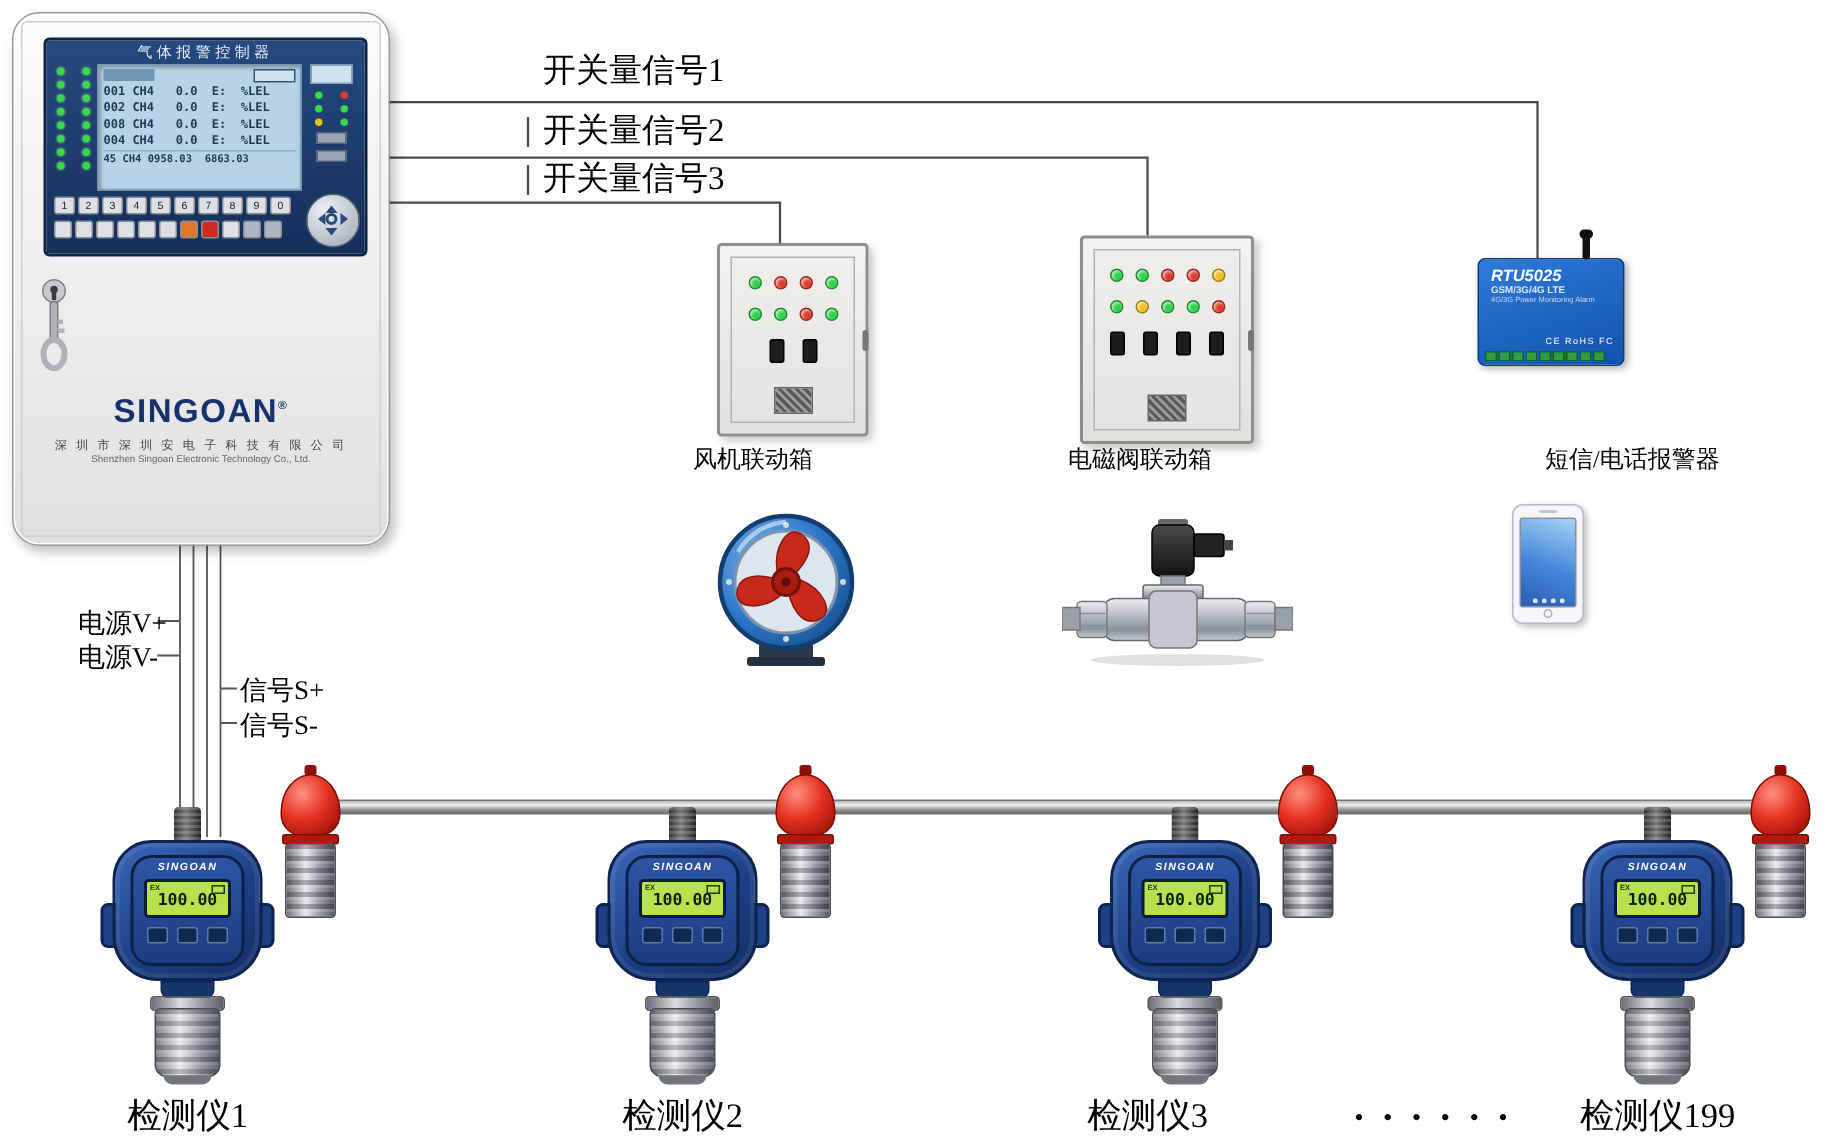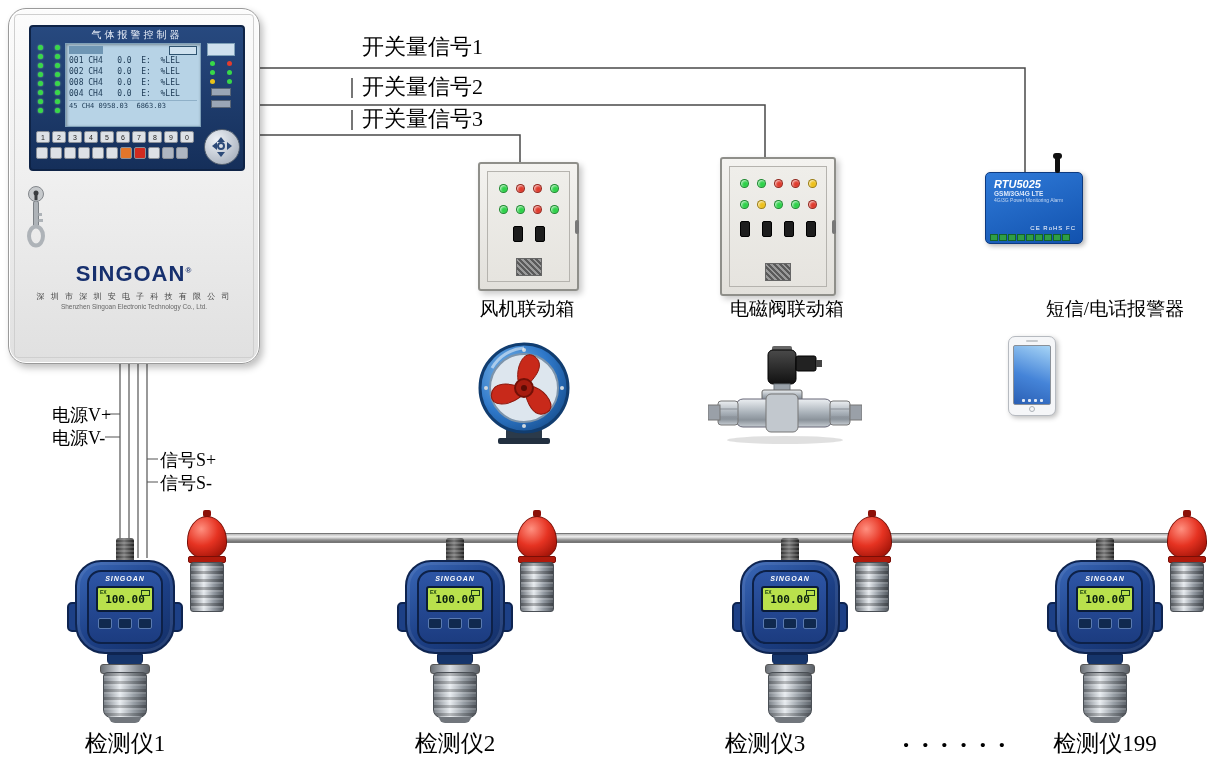--- a/index.html
+++ b/index.html
@@ -17,21 +17,21 @@
     border:1px solid #9a9a9a;border-radius:18px;
     box-shadow:3px 4px 7px rgba(0,0,0,.25), inset 0 0 0 1px #fff;}
   .cab-door{left:5px;top:5px;right:5px;bottom:5px;border:1px solid #cfcfcf;border-radius:4px;}
   .panel{left:20px;top:16px;width:212px;height:142px;border-radius:4px;
     background:linear-gradient(#27497f,#152f5a);border:2px solid #0e2346;}
   .panel-title{left:0;top:1px;width:100%;text-align:center;color:#e9eff9;font-size:10px;letter-spacing:3px;}
   .led-grid{left:4px;top:18px;width:28px;display:grid;grid-template-columns:repeat(2,1fr);
     gap:4px 6px;justify-items:center;align-content:start;}
   .led-grid .light{width:5px;height:5px;border-radius:50%;box-shadow:0 0 2px rgba(160,255,160,.8);}
   .lcd{left:34px;top:16px;width:136px;height:84px;background:#b7d3e6;border:1px solid #7fa0b8;
-    box-shadow:inset 1px 1px 3px rgba(0,0,0,.35);padding:2px 3px;box-sizing:border-box;}
+    box-shadow:inset 1px 1px 3px rgba(0,0,0,.35);padding:2px 3px;box-sizing:border-box;font-weight:bold;}
   .lcd-tabs{display:flex;justify-content:space-between;height:9px;}
   .lcd-tab1{width:34px;height:8px;background:#6f96b4;}
   .lcd-tab2{width:28px;height:9px;border:1px solid #2f5470;background:#cfe2ef;box-sizing:border-box;}
   .lcd-row{font-family:"DejaVu Sans Mono","Liberation Mono",monospace;font-size:8px;line-height:11px;
     color:#1d3a55;white-space:pre;}
   .lcd-status{margin-top:1px;border-top:1px solid #8fb0c8;padding-top:1px;font-size:7px;
     font-family:"DejaVu Sans Mono","Liberation Mono",monospace;color:#1d3a55;white-space:pre;}
   .right-strip{left:174px;top:16px;width:32px;}
   .rs-box{width:28px;height:13px;margin:0 auto;background:#cfe0ee;border:1px solid #7fa0b8;box-sizing:border-box;}
   .rs-lights{margin-top:5px;display:grid;grid-template-columns:repeat(2,1fr);gap:4px 2px;justify-items:center;}
@@ -55,21 +55,21 @@
     border:2px solid #2c4a78;box-sizing:border-box;}
   .logo{left:0;top:252px;width:250px;text-align:center;font-weight:bold;
     font-size:22px;color:#17306e;letter-spacing:1px;}
   .logo sup{font-size:8px;}
   .company-cn{left:0;top:282px;width:250px;text-align:center;font-size:8px;letter-spacing:2px;color:#444;}
   .company-en{left:0;top:294px;width:250px;text-align:center;font-size:6.5px;color:#666;}
 
   
   .sig-label{font-size:22px;z-index:3;}
   .wire-label{font-size:18px;z-index:3;}
-  .equip-label{font-size:19px;text-align:center;z-index:3;}
+  .equip-label{font-size:16px;z-index:3;}
   .det-label{font-size:23px;text-align:center;width:170px;z-index:3;}
   .dots{font-size:26px;font-weight:bold;text-align:center;width:110px;z-index:3;letter-spacing:2px;}
 
   
   .ctrl-box{background:linear-gradient(180deg,#f4f3f0,#e2e0db);border:2px solid #8f8f8a;border-radius:3px;
     box-shadow:3px 3px 6px rgba(0,0,0,.22);z-index:2;}
   .box-door{left:7px;top:7px;right:7px;bottom:7px;border:1px solid #b5b3ae;
     background:linear-gradient(180deg,#efeeea,#e6e4df);}
   .box-lights{display:flex;justify-content:center;gap:8px;margin-top:12px;}
   .box-lights .light{width:9px;height:9px;border-radius:50%;border:1px solid rgba(0,0,0,.35);

